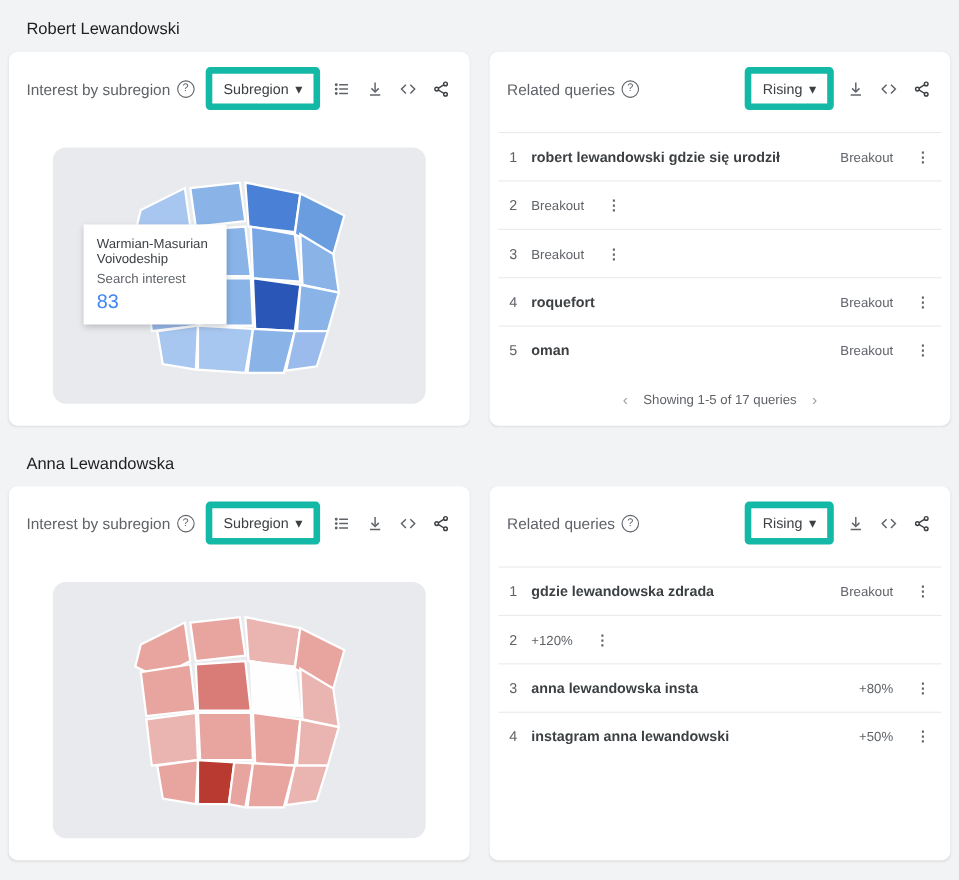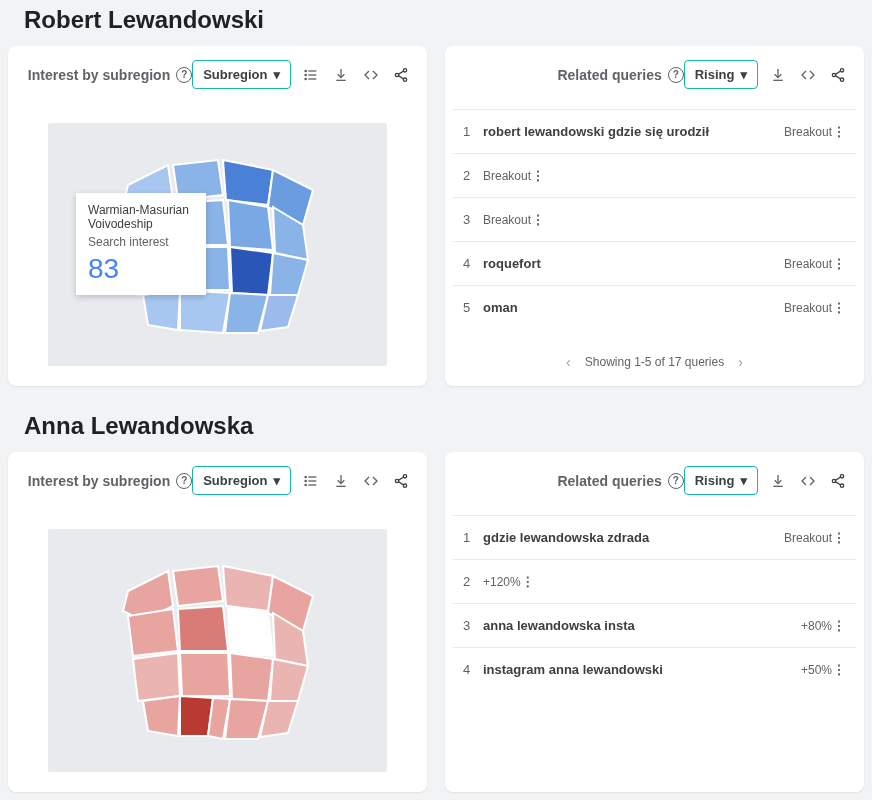--- a/index.html
+++ b/index.html
@@ -5,44 +5,44 @@
   * { box-sizing: border-box; margin: 0; padding: 0; }
   body {
     font-family: Arial, sans-serif;
     background: #f1f3f4;
     color: #3c4043;
     width: 872px;
     padding: 0 8px;
   }
   .section { margin-bottom: 20px; }
   .section-title {
-    font-size: 24px;
-    font-weight: 700;
+    font-size: 15px;
+    font-weight: 400;
     color: #202124;
     padding: 6px 16px 12px 16px;
+    margin-top: 12px;
   }
   .grid {
     display: flex;
     gap: 18px;
   }
   .card {
     background: #fff;
     border-radius: 8px;
     box-shadow: 0 1px 2px rgba(0,0,0,0.08);
     flex: 1;
     min-height: 340px;
     display: flex;
     flex-direction: column;
   }
   .card-header {
     display: flex;
     align-items: center;
-    justify-content: flex-end;
+    justify-content: space-between;
     padding: 14px 16px;
-    font-weight: bold;
   }
   .card-title-group {
     display: flex;
     align-items: center;
     gap: 6px;
     font-size: 14px;
     color: #5f6368;
   }
   .help-icon {
     width: 16px; height: 16px;
@@ -53,21 +53,21 @@
     justify-content: center;
     font-size: 10px;
     color: #5f6368;
   }
   .card-actions {
     display: flex;
     align-items: center;
     gap: 10px;
   }
   .dropdown {
-    border: 1px solid #14b8a6;
+    border: 6px solid #14b8a6;
     border-radius: 4px;
     padding: 6px 10px;
     font-size: 13px;
     color: #3c4043;
     display: flex;
     align-items: center;
     gap: 6px;
     cursor: pointer;
   }
   .icon-btn {
@@ -78,21 +78,21 @@
     justify-content: center;
     color: #5f6368;
     cursor: pointer;
     font-size: 14px;
   }
   .map-area {
     flex: 1;
     background: #e8eaed;
     margin: 20px 40px 20px 40px;
     position: relative;
-    border-radius: 2px;
+    border-radius: 12px;
     overflow: hidden;
   }
   .map-svg {
     position: absolute;
     top: 50%; left: 50%;
     transform: translate(-50%, -50%);
   }
   .map-tooltip {
     position: absolute;
     background: #fff;
@@ -103,39 +103,39 @@
     top: 70px;
     left: 28px;
     width: 130px;
   }
   .map-tooltip .region {
     font-weight: 500;
     color: #3c4043;
     margin-bottom: 4px;
   }
   .map-tooltip .val {
-    font-size: 28px;
+    font-size: 18px;
     color: #4285f4;
     margin-top: 4px;
   }
   .query-list {
     flex: 1;
     padding: 0 8px;
   }
   .query-row {
     display: flex;
     align-items: center;
     padding: 14px 10px;
     border-top: 1px solid #e8eaed;
     font-size: 13px;
   }
   .query-row:first-child { border-top: 1px solid #e8eaed; margin-top: 6px; }
   .query-rank { width: 20px; color: #5f6368; }
   .query-text { flex: 1; color: #3c4043; font-weight: bold; }
-  .query-val { color: #5f6368; font-size: 12px; margin-right: 0;}
+  .query-val { color: #5f6368; font-size: 12px; margin-right: 20px;}
   .query-more { color: #5f6368; width: 14px; text-align: center; cursor: pointer; font-weight: bold;}
   .pager {
     display: flex;
     align-items: center;
     justify-content: center;
     gap: 14px;
     padding: 12px 0 16px 0;
     font-size: 12px;
     color: #5f6368;
   }

